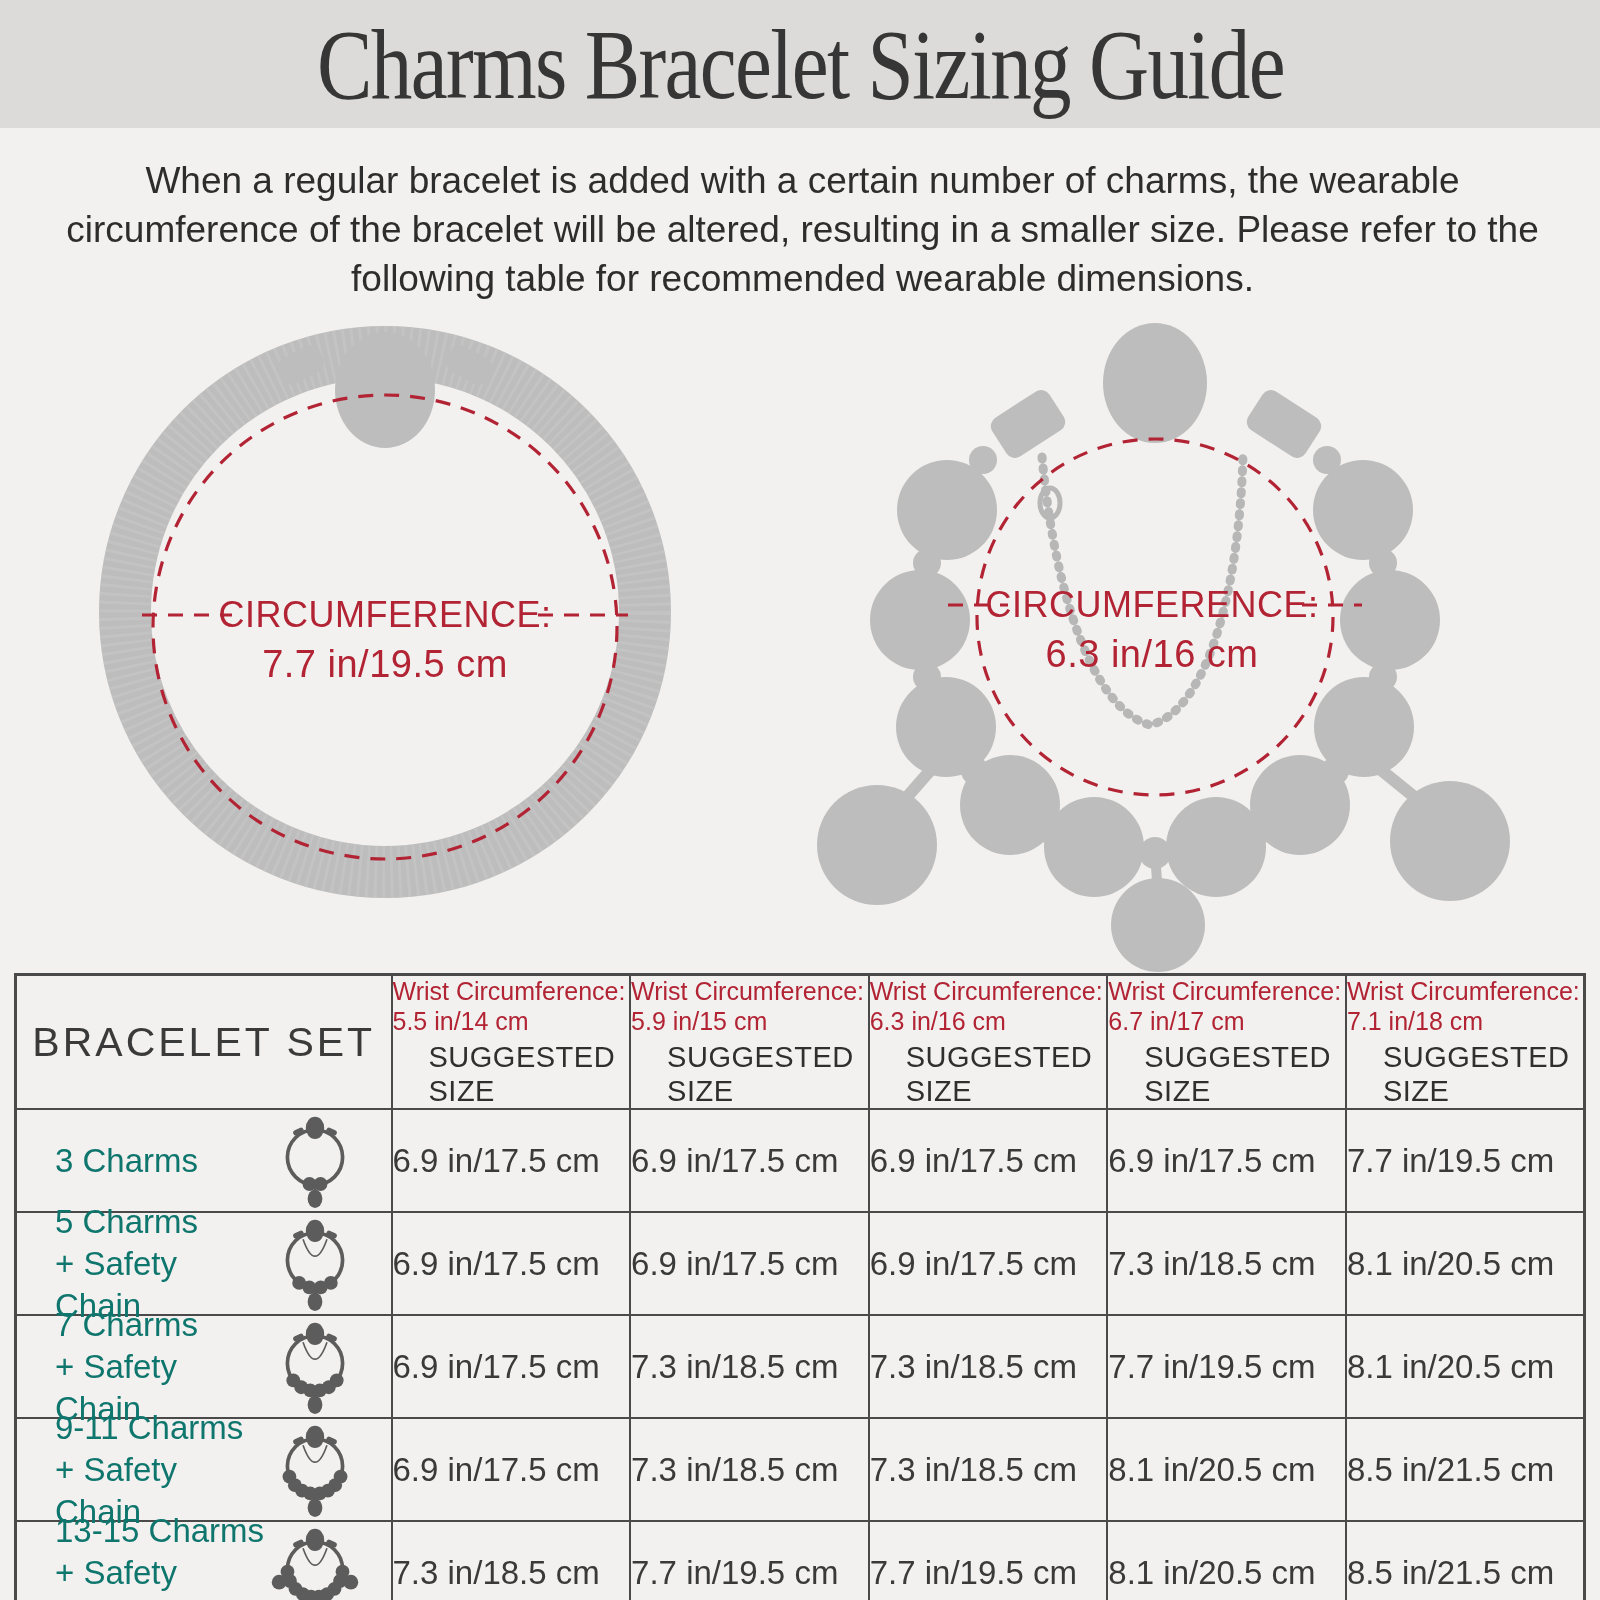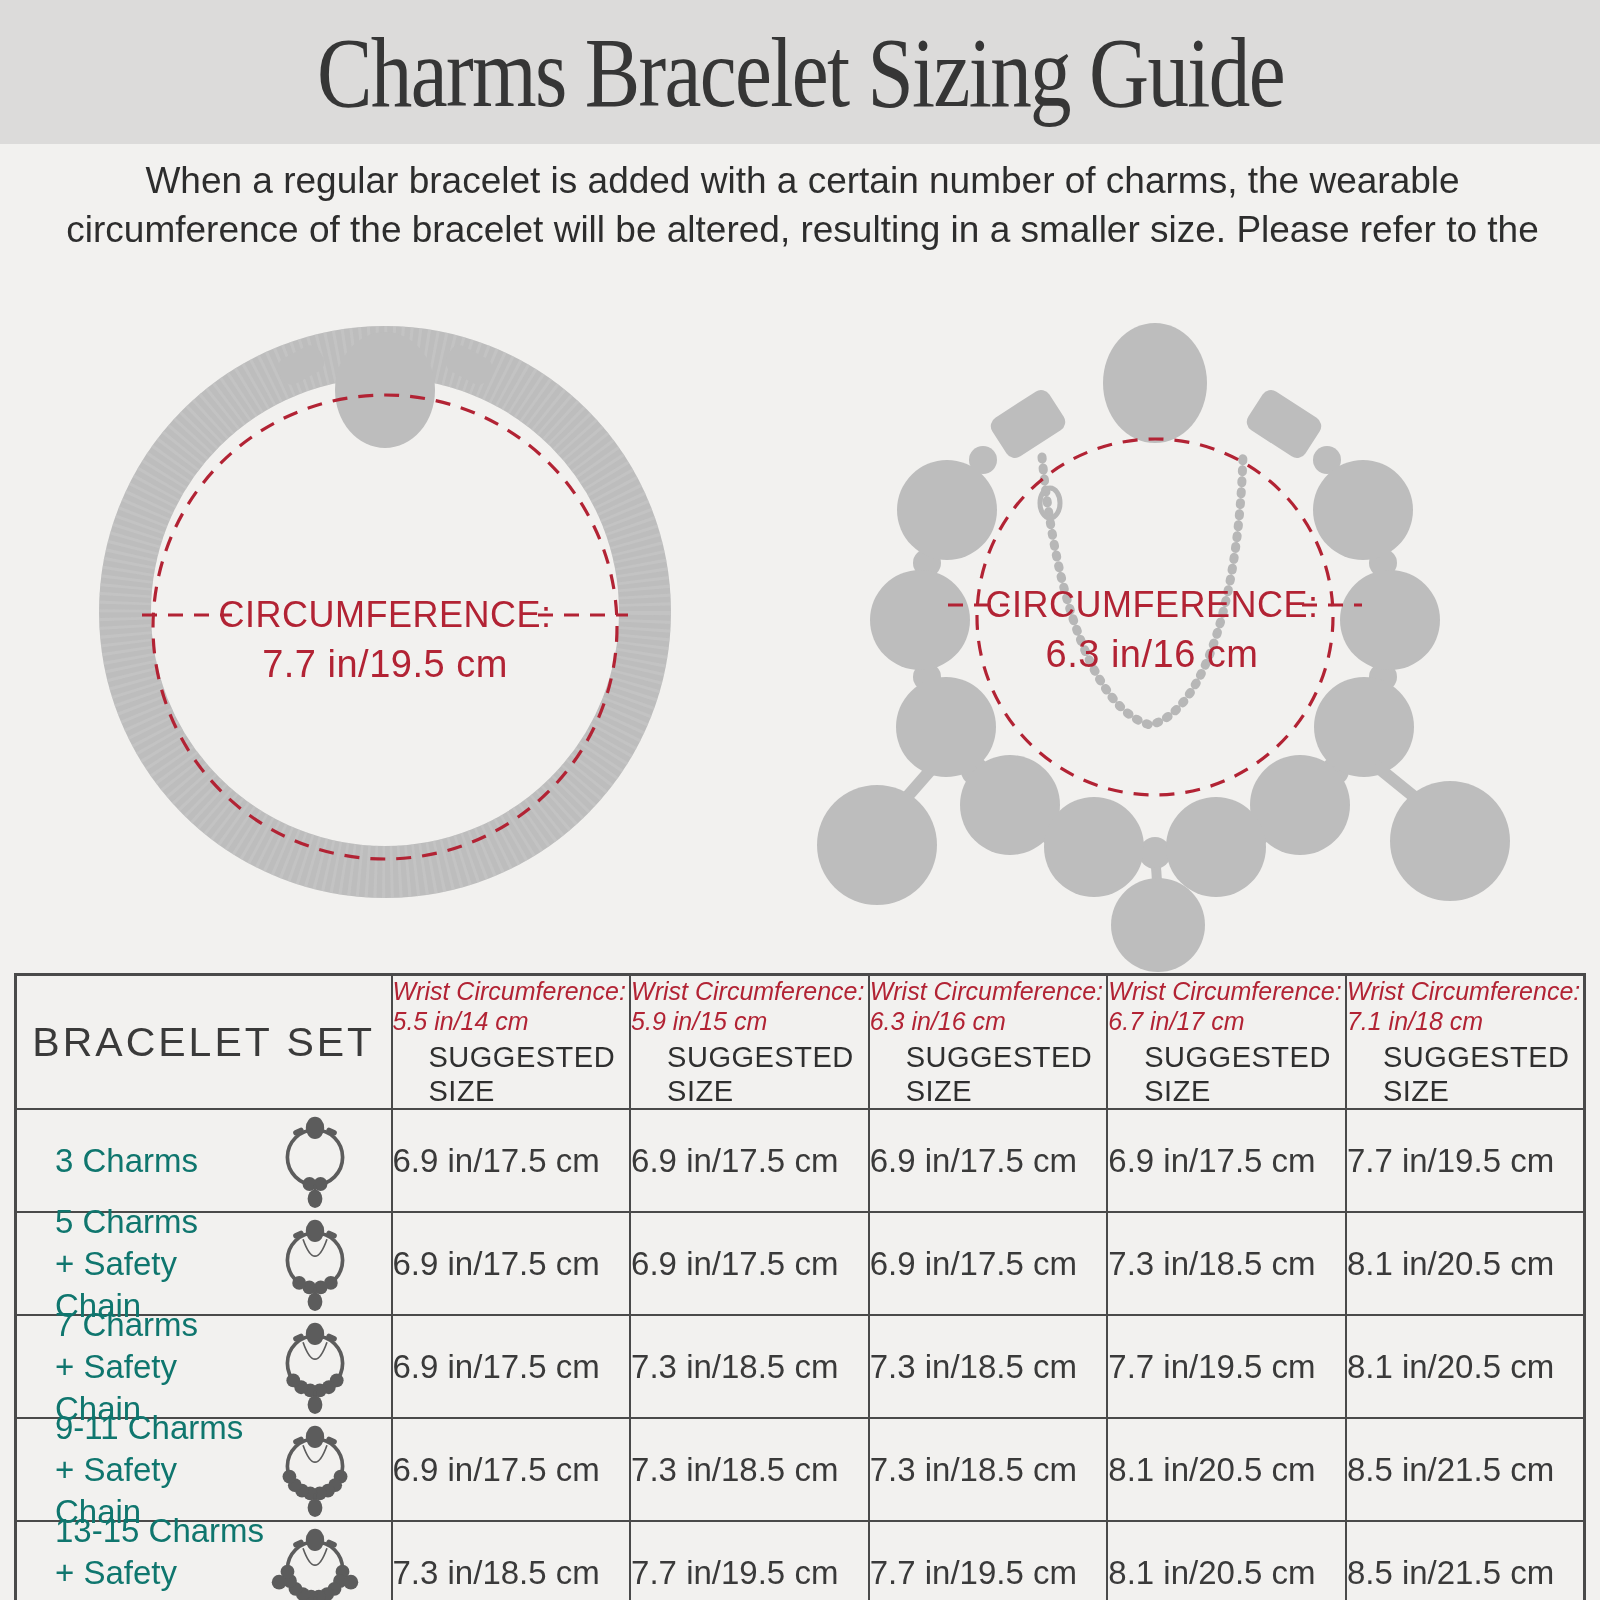--- a/index.html
+++ b/index.html
@@ -1,51 +1,52 @@
 <!DOCTYPE html>
 <html><head>
 <meta charset="utf-8">
 <style>
   html,body{margin:0;padding:0;background:#f2f1ef;}
   .page{position:relative;width:1600px;height:1600px;background:#f2f1ef;overflow:hidden;
         font-family:"Liberation Sans", sans-serif;color:#2d2d2d;}
-  .masthead{position:absolute;left:0;top:0;width:1600px;height:144px;background:#dcdbda;
+  .masthead{position:absolute;left:0;top:0;width:1600px;height:128px;background:#dcdbda;
             display:flex;align-items:center;justify-content:center;}
   .masthead h1{margin:0;font-family:"Liberation Serif", serif;font-weight:400;font-size:99px;
                color:#363636;white-space:nowrap;transform:scaleX(0.84);letter-spacing:-2px;line-height:1;}
   .intro{position:absolute;left:30px;top:156px;width:1545px;font-size:37px;line-height:49px;color:#2d2d2d;text-align:center;}
   .figures{position:absolute;left:0;top:295px;width:1600px;height:678px;}
   .fig-label{fill:#b22334;text-anchor:middle;letter-spacing:0.5px;}
   
   .sizing-table{position:absolute;left:14px;top:973px;width:1572px;border-collapse:collapse;
                 table-layout:fixed;border:3px solid #4a4a4a;}
   .sizing-table th,.sizing-table td{border:2px solid #4a4a4a;vertical-align:middle;padding:0;background:#f2f1ef;}
   tr.head-row{height:100px;}
   tr.data-row{height:101px;}
   .set-header{font-weight:400;font-size:41px;letter-spacing:3px;color:#3a3a3a;text-align:center;margin-top:36px;}
   .wrist-cell{text-align:left;padding:8px 6px 6px 15px;}
-  .wrist-l1,.wrist-l2{color:#b22334;font-size:25px;line-height:30px;font-weight:400;font-style:italic;}
+  .wrist-l1,.wrist-l2{color:#b22334;font-size:25px;line-height:30px;font-weight:400;}
   .wrist-l3{color:#2f2f2f;font-size:29px;line-height:34px;margin-top:4px;letter-spacing:0.5px;font-weight:400;margin-left:36px;}
   .label-cell{display:flex;align-items:center;height:101px;}
   .row-label{font-weight:400;font-size:33px;line-height:42px;color:#0f766e;text-align:left;padding-left:38px;}
   .icon-box{margin-left:auto;margin-right:30px;display:flex;align-items:center;}
   .val{font-size:33px;color:#3a3a3a;text-align:left;font-weight:400;}
 </style>
 </head>
 <body>
 
 <div class="page">
 
   <div class="masthead">
     <h1>Charms Bracelet Sizing Guide</h1>
   </div>
 
   <div class="intro">
     <div>When a regular bracelet is added with a certain number of charms, the wearable</div>
     <div>circumference of the bracelet will be altered, resulting in a smaller size. Please refer to the</div>
+    <div>following table for recommended wearable dimensions.</div>
   </div>
 
   <svg class="figures" viewBox="0 0 1600 678" width="1600" height="678">
 
     <g>
       <circle cx="385" cy="317" r="260" fill="none" stroke="#bdbdbd" stroke-width="52"></circle>
       <circle cx="385" cy="317" r="260" fill="none" stroke="#c9c9c9" stroke-width="52" stroke-dasharray="3 5" opacity="0.45"></circle>
       <rect x="278" y="56" width="46" height="28" rx="10" fill="#bdbdbd" transform="rotate(-28 301 70)"></rect>
       <rect x="446" y="56" width="46" height="28" rx="10" fill="#bdbdbd" transform="rotate(28 469 70)"></rect>
       <ellipse cx="385" cy="95" rx="50" ry="58" fill="#bdbdbd"></ellipse>

